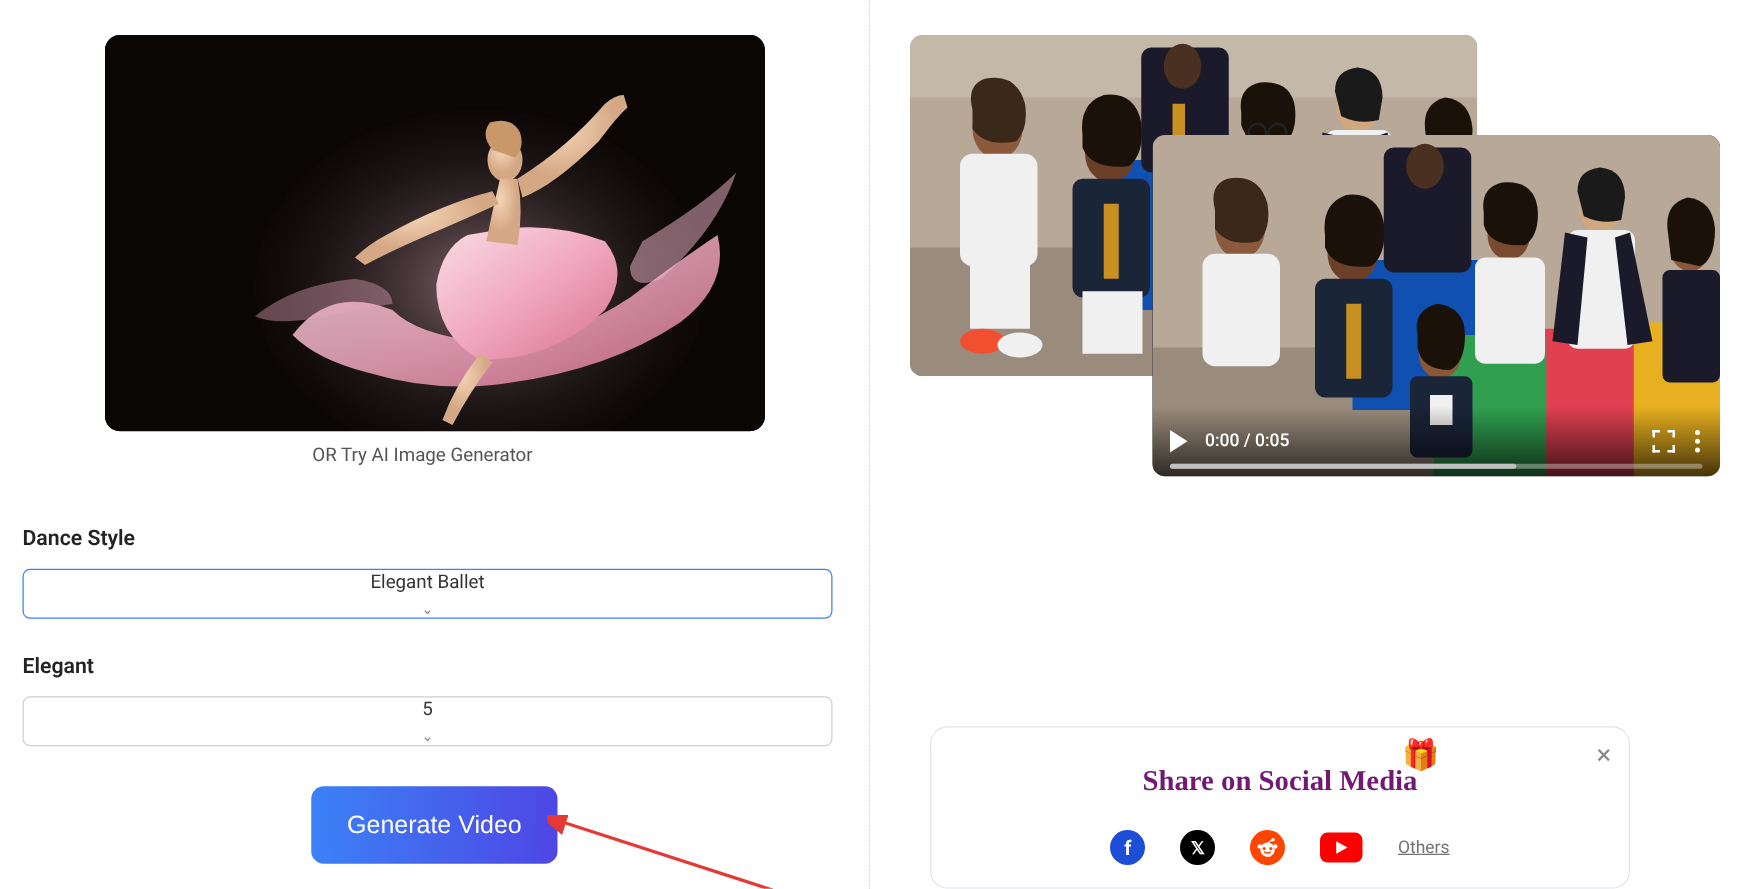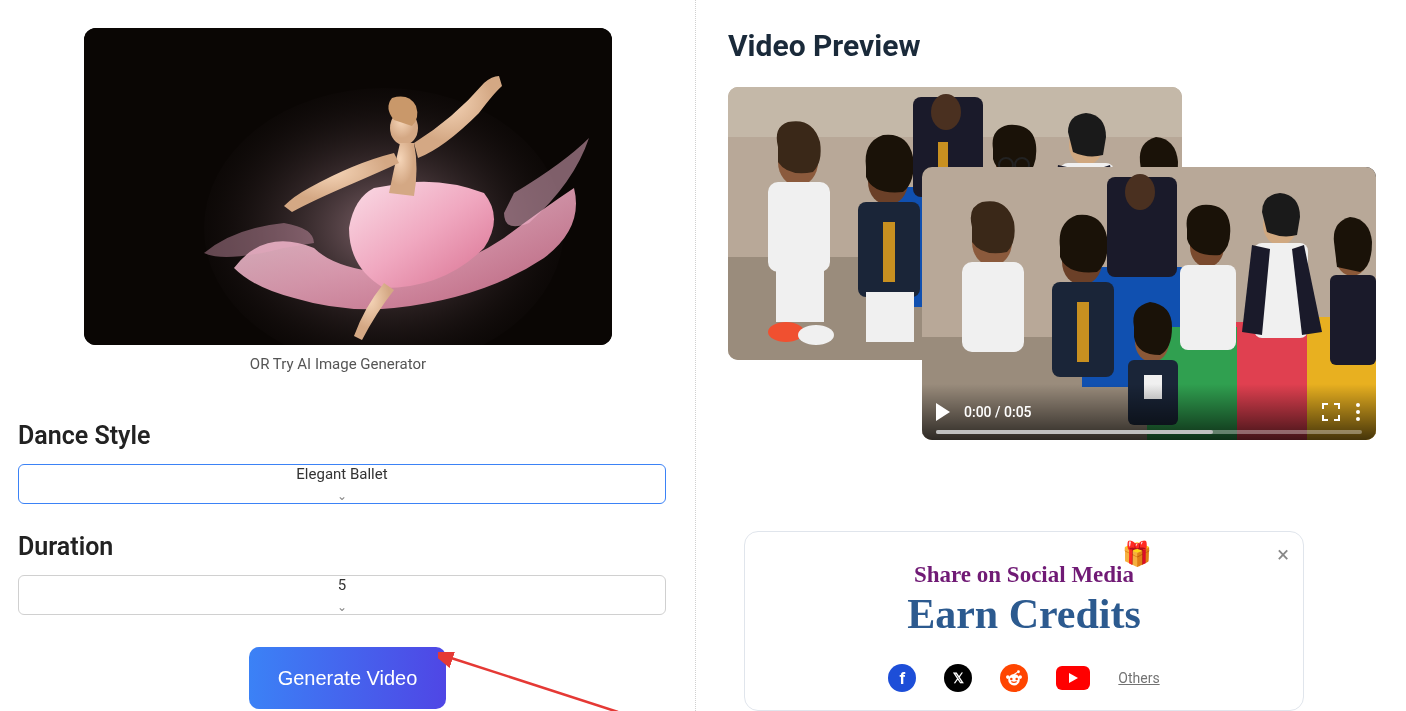--- a/index.html
+++ b/index.html
@@ -42,21 +42,21 @@
       color: #555;
       font-size: 15px;
       margin-top: 10px;
       padding-right: 10px;
       width: 650px;
     }
     .or-try a { color: #555; text-decoration: none; }
     .form-group { margin-top: 48px; }
     .form-group.second { margin-top: 28px; }
     .label {
-      font-size: 25px;
+      font-size: 17px;
       font-weight: 600;
       color: #222;
       margin-bottom: 14px;
     }
     .select {
       width: 648px;
       height: 40px;
       border: 1px solid #3b82f6;
       border-radius: 6px;
       padding: 0 14px;
@@ -294,41 +294,40 @@
 
     <div class="form-group">
       <div class="label">Dance Style</div>
       <div class="select">
         <span>Elegant Ballet</span>
         <span class="chevron">⌄</span>
       </div>
     </div>
 
     <div class="form-group second">
-      <div class="label">Duration</div>
+      <div class="label">Elegant</div>
       <div class="select plain">
         <span>5</span>
         <span class="chevron">⌄</span>
       </div>
     </div>
 
     <button class="generate-btn">Generate Video</button>
 
     <svg class="arrow-svg" width="200" height="70">
       <defs>
         <marker id="arrowhead" markerWidth="10" markerHeight="8" refX="2" refY="4" orient="auto">
           <polygon points="0 0, 10 4, 0 8" fill="#e53935"></polygon>
         </marker>
       </defs>
       <line x1="180" y1="60" x2="10" y2="5" stroke="#e53935" stroke-width="2.5" marker-end="url(#arrowhead)"></line>
     </svg>
   </div>
 
   <div class="right-panel">
-    <div class="preview-title">Video Preview</div>
 
     <div class="preview-stack">
       <div class="preview-img1">
         <svg class="group-svg" viewBox="0 0 454 273">
           <rect width="454" height="273" fill="#b8a898"></rect>
           <rect x="0" y="170" width="454" height="103" fill="#9a8c7c"></rect>
           <rect x="0" y="0" width="454" height="50" fill="#c4b8a8"></rect>
           <rect x="160" y="100" width="150" height="120" fill="#1050b0"></rect>
           <rect x="380" y="150" width="74" height="123" fill="#e8b020"></rect>
           <rect x="310" y="155" width="75" height="118" fill="#e04050"></rect>
@@ -422,21 +421,20 @@
         </div>
       </div>
     </div>
 
     <div class="share-card">
       <div class="close-x">×</div>
       <div class="share-title">
         <span>Share on Social Media</span>
         <span class="gift-icon">🎁</span>
       </div>
-      <div class="earn-title">Earn Credits</div>
       <div class="social-row">
         <div class="social-icon fb">f</div>
         <div class="social-icon x-icon">𝕏</div>
         <div class="social-icon reddit">
           <svg width="18" height="16" viewBox="0 0 20 18">
               <circle cx="10" cy="11" r="6.5" fill="#fff"></circle>
               <circle cx="7" cy="10" r="1.4" fill="#ff4500"></circle>
               <circle cx="13" cy="10" r="1.4" fill="#ff4500"></circle>
               <path d="M 7 13 Q 10 15 13 13" stroke="#ff4500" stroke-width="1.3" fill="none"></path>
               <circle cx="3" cy="8" r="2" fill="#fff"></circle>

